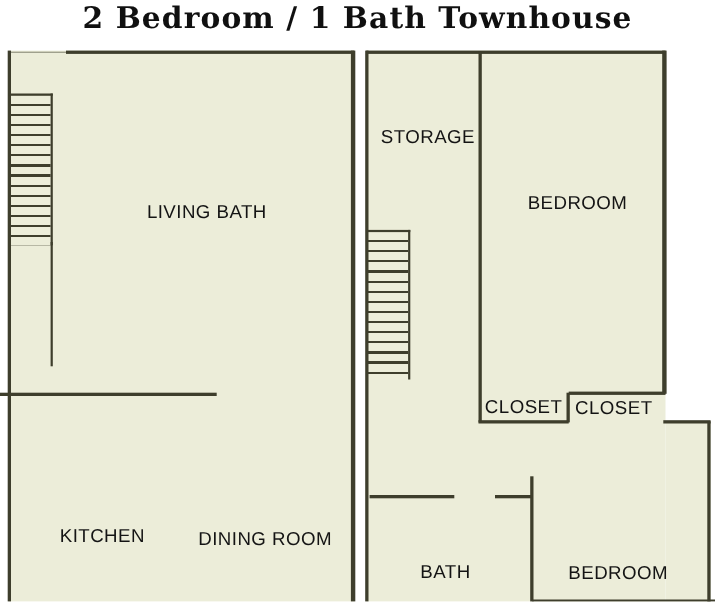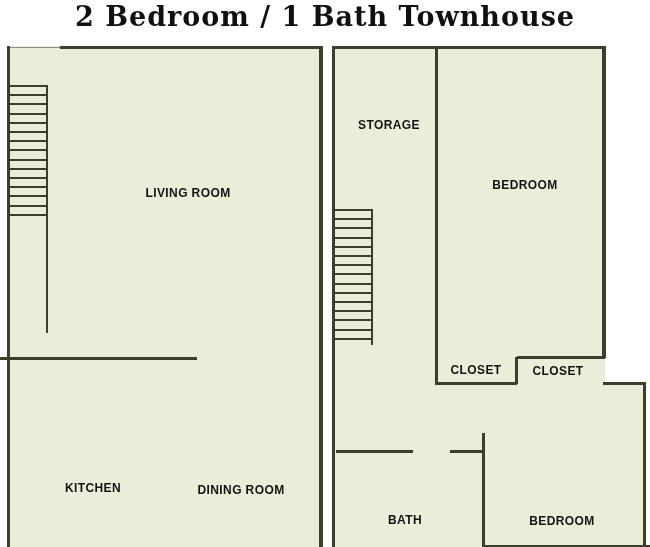--- a/index.html
+++ b/index.html
@@ -24,21 +24,21 @@
     position:absolute; box-sizing:border-box;
     border-top:2px solid var(--wall,#3E3E2C);
     border-right:2px solid var(--wall,#3E3E2C);
     background:repeating-linear-gradient(
       to bottom,
       transparent 0, transparent 7.2px,
       var(--wall,#3E3E2C) 7.2px, var(--wall,#3E3E2C) 9.2px);
   }
   .room-label {
     position:absolute; transform:translate(-50%,-50%);
-    font-size:12px; font-weight:bold; letter-spacing:.4px;
+    font-size:17px; font-weight:normal; letter-spacing:.4px;
     color:var(--text,#141414); white-space:nowrap;
   }
 </style>
 </head>
 <body>
 
 <div class="canvas">
 
   <h1 class="title">2 Bedroom / 1 Bath Townhouse</h1>
 
@@ -48,21 +48,21 @@
     <div class="wall-thin" style="left:8px; top:46.5px; width:56px; height:1.5px;"></div>
     <div class="wall" style="left:60px; top:45.5px; width:262px; height:3.5px;"></div>
     <div class="wall" style="left:7px; top:46px; width:3px; height:501px;"></div>
     <div class="wall" style="left:319px; top:46px; width:3.5px; height:501px;"></div>
 
     <div class="stairs" style="left:8px; top:85px; width:40px; height:138px;"></div>
     <div class="wall" style="left:45.5px; top:220px; width:2px; height:113px;"></div>
 
     <div class="wall" style="left:0px; top:357px; width:197px; height:2.5px;"></div>
 
-    <div class="room-label" style="left:188px; top:193px;">LIVING ROOM</div>
+    <div class="room-label" style="left:188px; top:193px;">LIVING BATH</div>
     <div class="room-label" style="left:71px; top:488px;padding-left:44px;">KITCHEN</div>
     <div class="room-label" style="left:241px; top:490px;">DINING ROOM</div>
   </div>
 
   <div>
     <div class="floor" style="left:333px; top:46px; width:272px; height:501px;"></div>
     <div class="floor" style="left:605px; top:383px; width:41px; height:164px;"></div>
 
     <div class="wall" style="left:333px; top:45.5px; width:272px; height:3.5px;"></div>
     <div class="wall" style="left:332px; top:46px; width:3px; height:501px;"></div>

